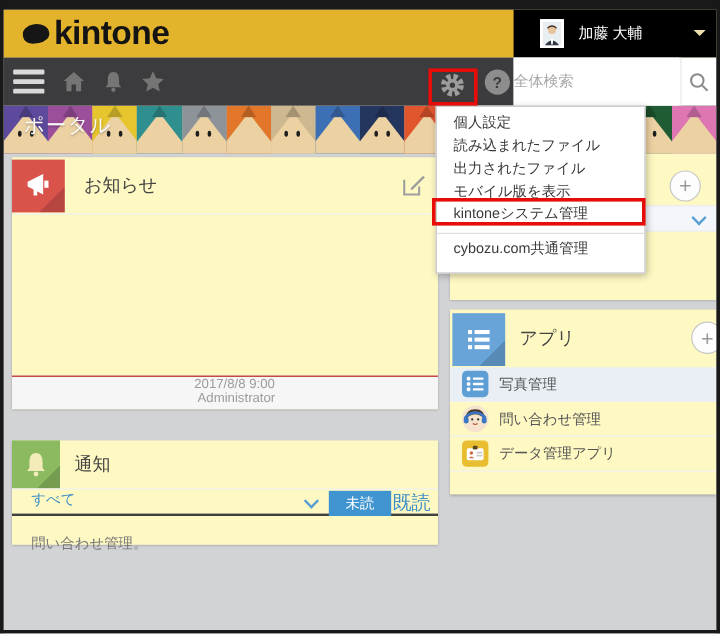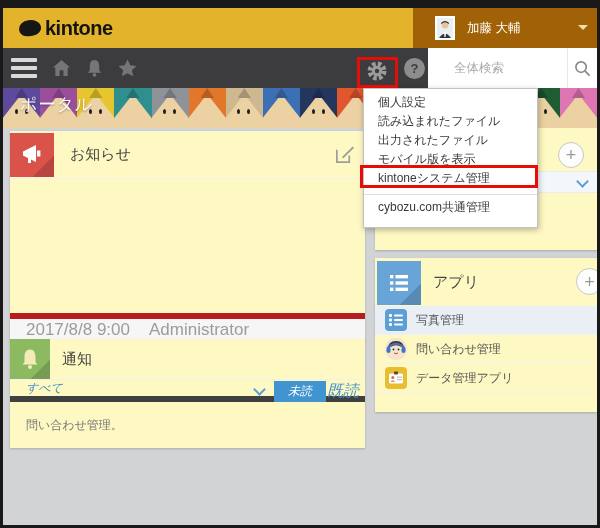--- a/index.html
+++ b/index.html
@@ -10,35 +10,35 @@
   .frame { position:absolute; background:#191919; z-index:40; }
   .frame.top    { left:0; top:0; width:600px; height:8px; }
   .frame.left   { left:0; top:0; width:3px; height:528px; }
   .frame.right  { left:597px; top:0; width:3px; height:528px; }
   .frame.bottom { left:0; top:525px; width:600px; height:3px; }
 
   
   .header { position:absolute; left:3px; top:8px; width:594px; height:40px; background:#e3b32b; display:flex; align-items:center; }
   .logo { display:flex; align-items:center; margin-left:16px; }
   .logo-blob { width:22px; height:16px; background:#161616; border-radius:60% 65% 55% 50%; transform:rotate(-8deg); margin-right:4px; }
-  .logo-text { font-size:20px; font-weight:800; color:#141414; letter-spacing:-0.5px; }
-  .user-area { position:absolute; right:0; top:0; width:184px; height:40px; background:#a16207; display:flex; align-items:center; }
+  .logo-text { font-size:28px; font-weight:800; color:#141414; letter-spacing:-0.5px; }
+  .user-area { position:absolute; right:0; top:0; width:169px; height:40px; background:#000000; display:flex; align-items:center; }
   .avatar { width:20px; height:24px; background:#fff; border:2px solid #fff; margin-left:22px; }
   .user-name { color:#fff; font-size:12.5px; margin-left:12px; }
   .user-caret { position:absolute; right:9px; top:17px; width:0; height:0; border-left:5px solid transparent; border-right:5px solid transparent; border-top:5px solid #eee0ae; }
 
   
   .toolbar { position:absolute; left:3px; top:48px; width:594px; height:40px; background:#3c3c3e; display:flex; align-items:center; }
   .hamburger { margin-left:8px; width:26px; display:flex; flex-direction:column; gap:4px; cursor:pointer; }
   .hamburger span { display:block; height:4px; background:#d9d9d9; border-radius:1px; }
   .tb-icon { margin-left:15px; display:flex; align-items:center; }
   .gear-btn { position:absolute; left:366px; top:60px; }
   .help-btn { position:absolute; left:404px; top:58px; width:21px; height:21px; border-radius:50%; background:#8d8d8d; color:#3c3c3e; font-size:13px; font-weight:700; display:flex; align-items:center; justify-content:center; }
   .searchbox { position:absolute; left:428px; top:48px; width:169px; height:40px; background:#fff; }
-  .searchbox input { position:absolute; left:0; top:0; width:138px; height:40px; border:none; outline:none; padding-left:26px; font-size:12.5px; color:#555; font-family:inherit; }
+  .searchbox input { position:absolute; left:0; top:0; width:138px; height:40px; border:none; outline:none; padding-left:0; font-size:12.5px; color:#555; font-family:inherit; }
   .searchbox input::placeholder { color:#a9a9a9; }
   .search-btn { position:absolute; right:0; top:0; width:30px; height:40px; border-left:1px solid #e8e8e8; display:flex; align-items:center; justify-content:center; cursor:pointer; }
 
   
   .banner { position:absolute; left:3px; top:88px; width:594px; height:40px; display:flex; overflow:hidden; background:#c9b8a0; }
   .pencil { flex:1; position:relative; background:var(--c); overflow:hidden; }
   .pencil::before { content:""; position:absolute; left:-32%; right:-32%; top:6px; bottom:-5px; background:#ecd2a3; clip-path:polygon(50% 0,100% 100%,0 100%); }
   .pencil::after { content:""; position:absolute; left:32%; right:32%; top:0; height:10px; background:var(--c); clip-path:polygon(50% 0,100% 100%,0 100%); filter:brightness(.8); }
   .eyes { position:absolute; left:50%; top:21px; width:13px; margin-left:-7px; display:flex; justify-content:space-between; z-index:2; }
   .eyes::before, .eyes::after { content:""; width:3px; height:5px; background:#1d1d1d; border-radius:50%; }
@@ -54,30 +54,30 @@
   .announce .p-icon { background:#d9534b; }
   .p-title { margin-left:16px; font-size:15px; color:#454545; }
   .edit-btn { position:absolute; right:10px; top:13px; cursor:pointer; }
   .announce-body { padding:10px 0 0 24px; }
   .greeting { font-size:16.5px; color:#333; letter-spacing:.5px; margin-top:4px; }
   .a-link { display:block; color:#3d95d2; cursor:pointer; text-decoration:none; }
   .link1 { font-size:14px; margin-top:16px; }
   .dashed { width:194px; border-top:1px dashed #b9b9b9; margin-top:17px; }
   .link2 { font-size:13.5px; margin-top:8px; }
   .link3 { font-size:10px; font-weight:700; margin-top:3px; }
-  .a-footer { position:absolute; left:0; bottom:0; width:100%; height:28px; background:#f6f6f6; border-top:6px solid #b91c1c; display:flex; align-items:center; font-size:17px; color:#9c9c9c; }
+  .a-footer { position:absolute; left:0; bottom:0; width:100%; height:28px; background:#f6f6f6; border-top:1px solid #b91c1c; display:flex; align-items:center; font-size:11px; color:#9c9c9c;flex-direction:column; }
   .a-footer .ts { margin-left:16px; }
   .a-footer .author { margin-left:19px; }
 
   
-  .notify { left:10px; top:339px; width:355px; height:109px; }
+  .notify { left:10px; top:367px; width:355px; height:87px; }
   .notify .p-header { height:40px; border-bottom:none; }
   .notify .p-icon { width:40px; height:40px; flex:0 0 40px; background:#8cba60; }
   .notify .p-title { margin-left:12px; }
-  .filter-row { height:23px; display:flex; align-items:flex-start; border-top:1px solid #f0f0f0; border-bottom:6px solid #404040; position:relative;font-style:italic; }
+  .filter-row { height:23px; display:flex; align-items:flex-start; border-top:1px solid #f0f0f0; border-bottom:2px solid #404040; position:relative; }
   .filter-label { margin-left:16px; font-size:12px; color:#3f8fc8; cursor:pointer; }
   .chev { width:9px; height:9px; border-right:2px solid #5a9fd4; border-bottom:2px solid #5a9fd4; transform:rotate(45deg); }
   .filter-chev { position:absolute; right:101px; top:5px; }
   .unread-btn { position:absolute; right:39px; top:1px; width:52px; height:21px; background:#4094d0; color:#fff; font-size:12px; display:flex; align-items:center; justify-content:center; cursor:pointer; }
   .read-btn { position:absolute; right:6px; top:1px; height:21px; color:#3f8fc8; font-size:16px; display:flex; align-items:center; cursor:pointer; }
   .notify-empty { font-size:12px; color:#777; padding:15px 0 0 16px; }
 
   
   .spaces { left:375px; top:128px; width:222px; height:122px; }
   .plus-btn { width:26px; height:26px; border-radius:50%; border:1px solid #c6c6c6; background:#fdfdfd; color:#9a9a9a; font-size:18px; font-weight:400; display:flex; align-items:center; justify-content:center; cursor:pointer; line-height:1; }

